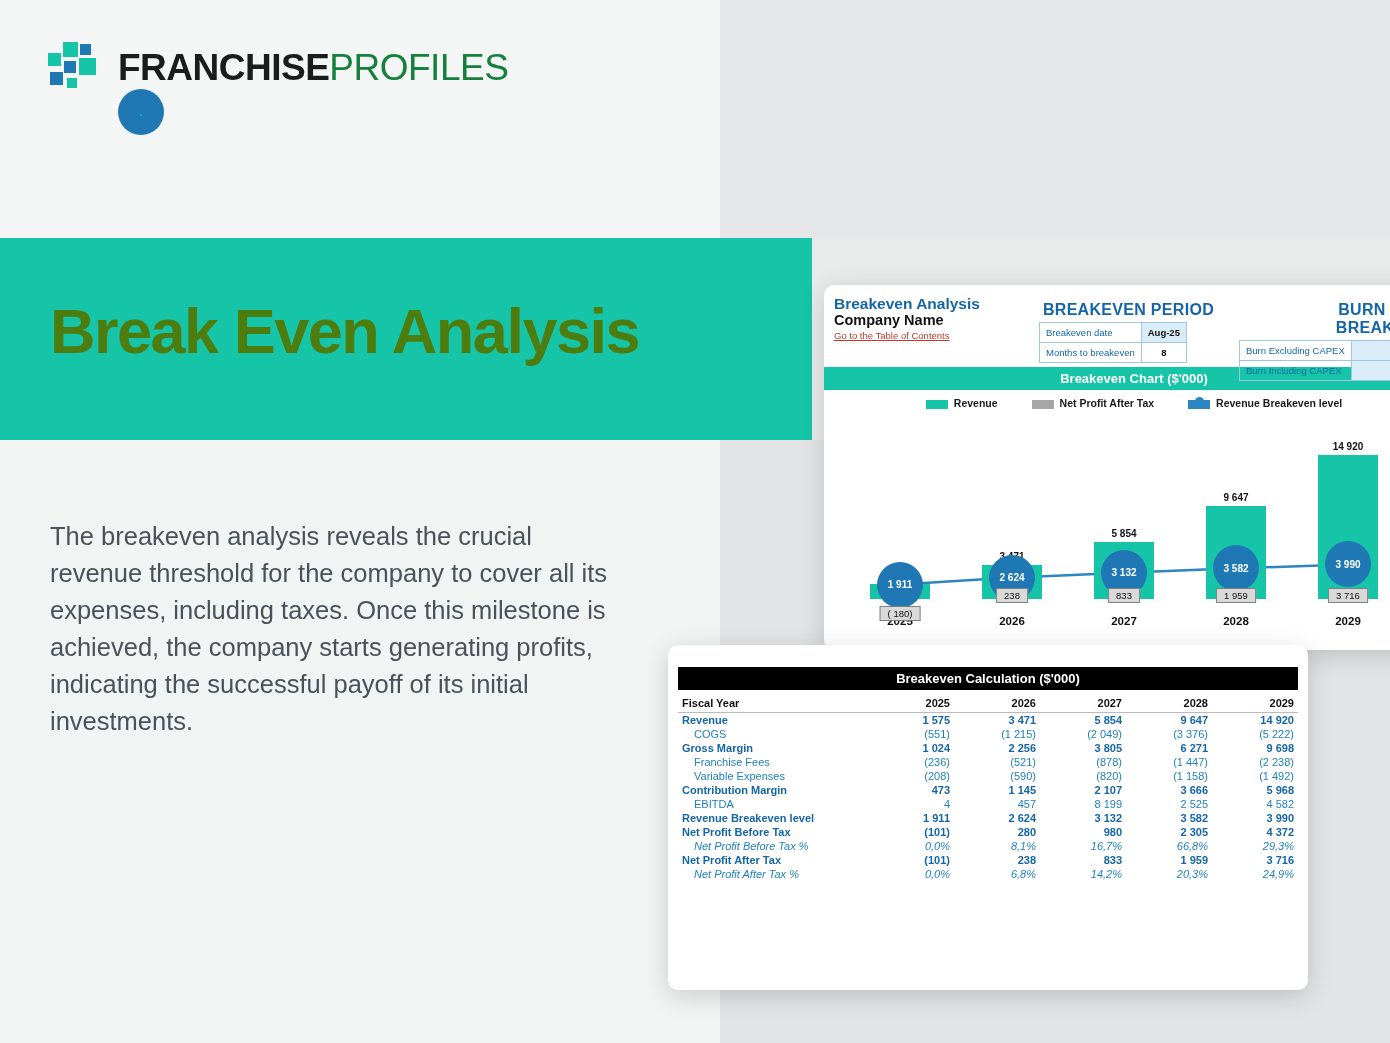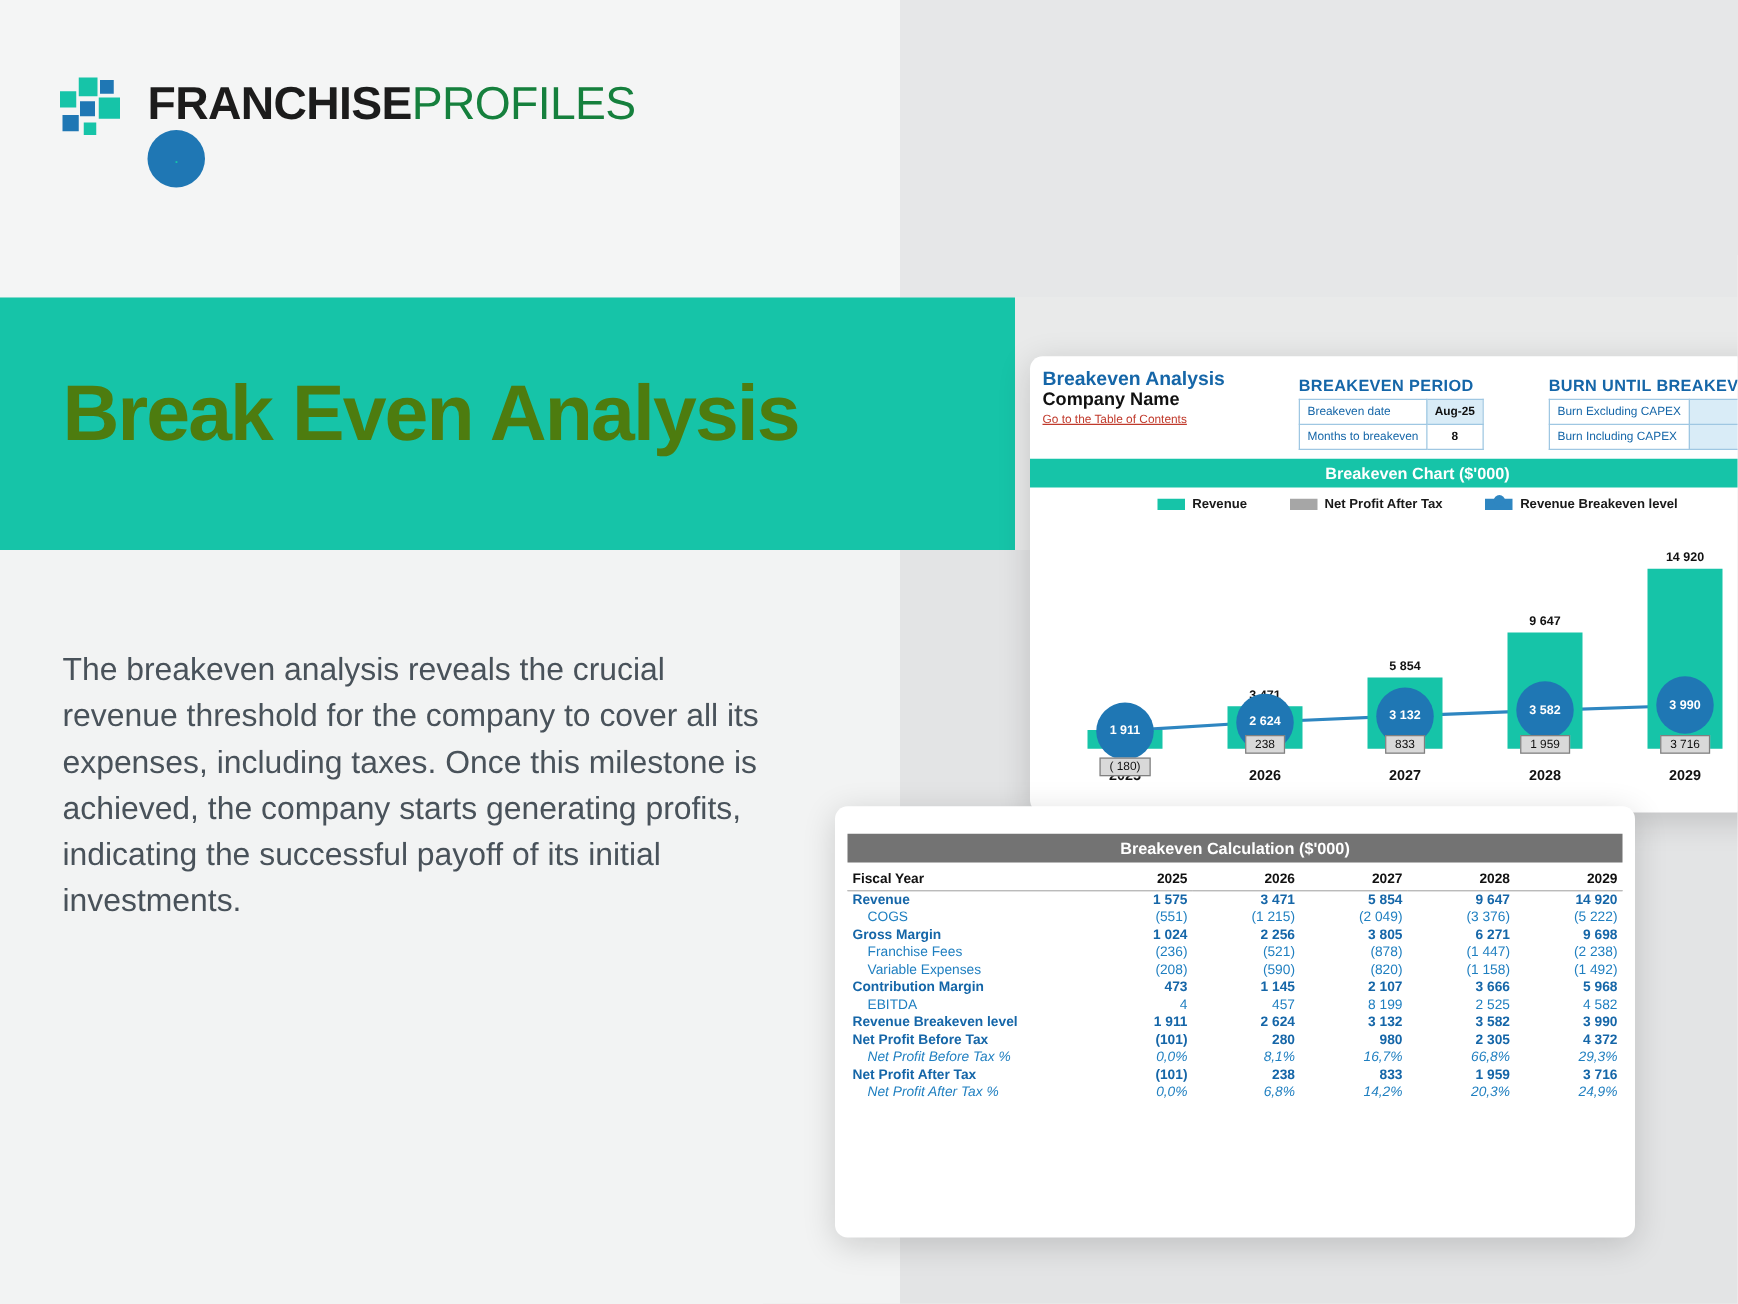--- a/index.html
+++ b/index.html
@@ -11,21 +11,21 @@
   
   .bg-base{position:absolute;inset:0;background:#eceded;}
   .bg-lt{position:absolute;left:0;top:0;width:720px;height:238px;background:#f4f5f5;}
   .bg-rt{position:absolute;left:720px;top:0;width:670px;height:238px;background:#e6e7e8;}
   .bg-lb{position:absolute;left:0;top:440px;width:720px;height:603px;background:#f2f3f3;}
   .bg-rb{position:absolute;left:720px;top:440px;width:670px;height:603px;background:#e3e4e5;}
   .teal-band{position:absolute;left:0;top:238px;width:812px;height:202px;background:#16c4a8;}
   .teal-band-right{position:absolute;left:812px;top:238px;width:578px;height:202px;background:#e9eaea;}
 
   
-  .logo{position:absolute;left:48px;top:42px;display:flex;align-items:flex-start;margin-top:20px;}
+  .logo{position:absolute;left:48px;top:42px;display:flex;align-items:center;}
   .logo-mark{position:relative;width:56px;height:52px;margin-right:14px;}
   .sq{position:absolute;}
   .logo-text{font-size:37px;letter-spacing:-0.5px;color:#1c1c1c;font-weight:700;white-space:nowrap;}
   .logo-text .thin{font-weight:400;color:#15803d;}
   .logo-text .dot{color:#16c4a8;}
 
   h1.title{
     position:absolute;left:50px;top:300px;margin:0;
     font-size:63px;line-height:1;font-weight:700;color:#4d7c0f;letter-spacing:-1.5px;
   }
@@ -38,21 +38,21 @@
   .card{
     position:absolute;background:#fff;border-radius:10px;
     box-shadow:0 6px 26px rgba(0,0,0,.16);overflow:hidden;
   }
   #chart-card{left:824px;top:285px;width:620px;height:365px;}
   .ch-head{padding:10px 0 0 10px;position:relative;height:72px;}
   .ch-t1{color:#1566a8;font-weight:700;font-size:15.5px;line-height:17px;}
   .ch-t2{color:#111;font-weight:700;font-size:14.5px;line-height:17px;}
   .ch-link{color:#c0392b;font-size:9.5px;text-decoration:underline;line-height:14px;}
   .kpi{position:absolute;top:16px;font-size:10px;color:#1566a8;}
-  .kpi .kt{font-weight:700;font-size:13px;letter-spacing:.3px;text-align:left;margin-bottom:3px;}
+  .kpi .kt{font-weight:700;font-size:16px;letter-spacing:.3px;text-align:right;margin-bottom:3px;}
   .kpi table{border-collapse:collapse;}
   .kpi td{border:1px solid #9fc7e2;padding:2px 6px;font-size:9.5px;color:#1566a8;height:15px;}
   .kpi td.v{background:#d9ecf7;font-weight:700;text-align:center;color:#111;}
   .kpi td.vb{text-align:center;font-weight:700;color:#111;}
   #kpi1{left:215px;width:175px;}
   #kpi2{left:415px;width:200px;}
   .ch-bar{background:#16c4a8;color:#fff;font-weight:700;font-size:13px;text-align:center;padding:4px 0;}
   .legend{display:flex;justify-content:center;gap:34px;align-items:center;padding:7px 0 2px 0;font-size:10.5px;font-weight:700;color:#1a1a1a;}
   .legend span.sw{display:inline-block;width:22px;height:9px;margin-right:6px;vertical-align:middle;}
   .sw.rev{background:#16c4a8;}
@@ -64,21 +64,21 @@
   .grp{position:absolute;bottom:0;width:112px;text-align:center;}
   .bar{width:60px;background:#16c4a8;margin:0 auto;}
   .blabel{font-size:10px;font-weight:700;color:#111;margin-bottom:3px;}
   .npat-box{position:absolute;bottom:-2px;left:50%;transform:translateX(-50%);background:#d9d9d9;border:1px solid #808080;font-size:9.5px;padding:1px 7px;color:#111;white-space:nowrap;}
   .dot{position:absolute;width:46px;height:46px;border-radius:50%;background:#1f77b4;color:#fff;font-size:10px;font-weight:700;display:flex;align-items:center;justify-content:center;}
   .xaxis{position:absolute;left:0;right:0;bottom:0;height:30px;}
   .xlab{position:absolute;width:112px;text-align:center;font-size:11.5px;font-weight:700;color:#111;}
 
   
   #table-card{left:668px;top:645px;width:640px;height:345px;}
-  .tb-bar{background:#737373;color:#fff;font-weight:700;font-size:13px;text-align:center;padding:4px 0;margin:22px 10px 0 10px;}
+  .tb-bar{background:#000000;color:#fff;font-weight:700;font-size:13px;text-align:center;padding:4px 0;margin:22px 10px 0 10px;}
   table.fin{width:calc(100% - 20px);margin:6px 10px 0 10px;border-collapse:collapse;font-size:11px;color:#1566a8;}
   table.fin td{padding:1px 4px;}
   table.fin td.num{text-align:right;width:66px;font-weight:700;}
   table.fin tr.hdr td{font-weight:700;color:#111;border-bottom:1px solid #bbb;padding-bottom:3px;}
   table.fin tr.hdr td.num{color:#111;}
   table.fin tr.sub td{color:#1f7fc0;font-weight:400;padding-left:16px;}
   table.fin tr.sub td.num{font-weight:400;}
   table.fin tr.pct td{font-style:italic;color:#1f7fc0;font-weight:400;padding-left:16px;}
   table.fin tr.pct td.num{font-style:italic;font-weight:400;}
   table.fin tr.bold td{font-weight:700;}

